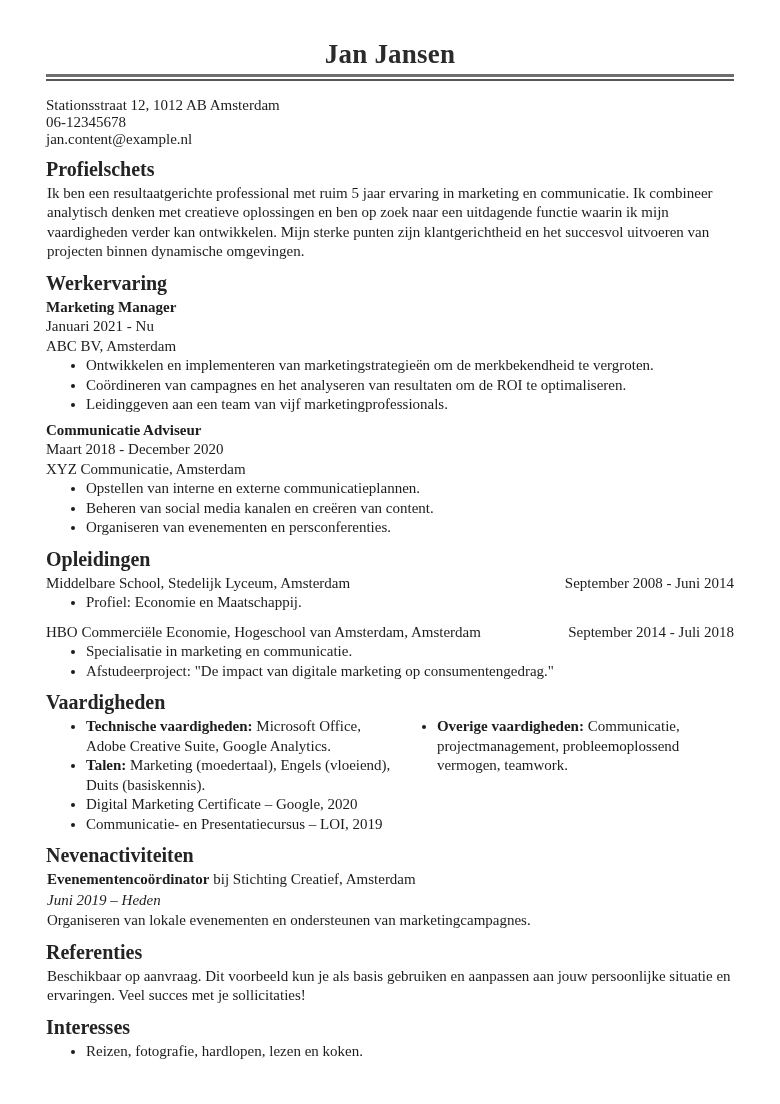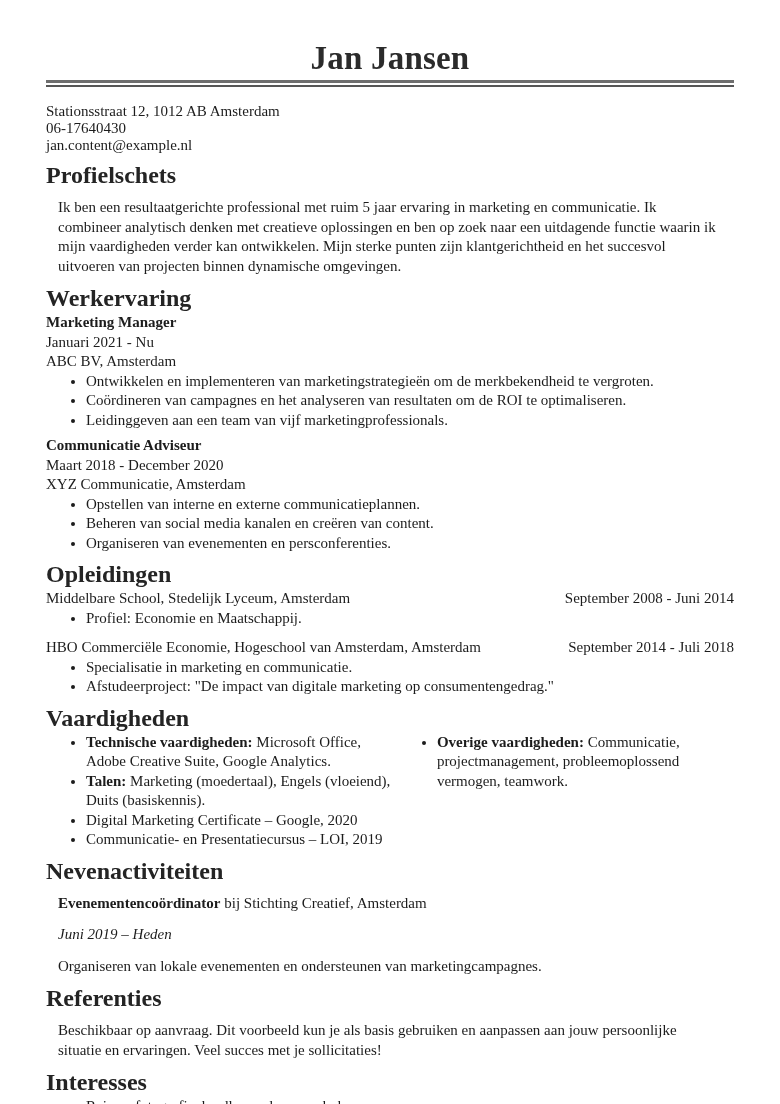--- a/index.html
+++ b/index.html
@@ -11,42 +11,42 @@
     background: #ffffff;
     color: #1c1c1c;
     font-family: "Liberation Serif", "DejaVu Serif", serif;
     font-size: 15px;
     line-height: 1.3;
     overflow: hidden;
   }
   h1.name {
     margin: 0;
     text-align: center;
-    font-size: 33px;
+    font-size: 27px;
     line-height: 1.1;
     font-weight: bold;
     color: #2b2b2b;
     letter-spacing: 0.2px;
   }
   .rule {
     margin-top: 4px;
     height: 2px;
     border-top: 3px solid #6e6e6e;
     border-bottom: 2px solid #565656;
   }
   .contact { margin-top: 16px; text-align: left; line-height: 17px; }
   .contact div { margin-bottom: 0; }
   h2.sec-title {
     margin: 11px 0 4px 0;
-    font-size: 24px;
+    font-size: 20px;
     line-height: 21px;
     font-weight: bold;
     color: #242424;
   }
-  p { margin: 12px; }
+  p { margin: 1px; }
   ul { margin: 0; padding-left: 40px; list-style: disc; }
   li { margin: 0; }
   .bold { font-weight: bold; }
   .italic { font-style: italic; }
   .job { margin-bottom: 6px; }
   .job-role { font-weight: bold; }
   .edu { margin-bottom: 10px; }
   .edu-row { display: flex; justify-content: space-between; align-items: baseline; gap: 24px; }
   .edu-date { white-space: nowrap; }
   .skills-cols { display: flex; }
@@ -56,21 +56,21 @@
 </head>
 <body>
 
 <div class="page">
 
   <header>
     <h1 class="name">Jan Jansen</h1>
     <div class="rule"></div>
     <div class="contact">
       <div>Stationsstraat 12, 1012 AB Amsterdam</div>
-      <div>06-17640430</div>
+      <div>06-12345678</div>
       <div>jan.content@example.nl</div>
     </div>
   </header>
 
   <section>
     <h2 class="sec-title">Profielschets</h2>
     <p>Ik ben een resultaatgerichte professional met ruim 5 jaar ervaring in marketing en communicatie. Ik combineer analytisch denken met creatieve oplossingen en ben op zoek naar een uitdagende functie waarin ik mijn vaardigheden verder kan ontwikkelen. Mijn sterke punten zijn klantgerichtheid en het succesvol uitvoeren van projecten binnen dynamische omgevingen.</p>
   </section>
 
   <section>

